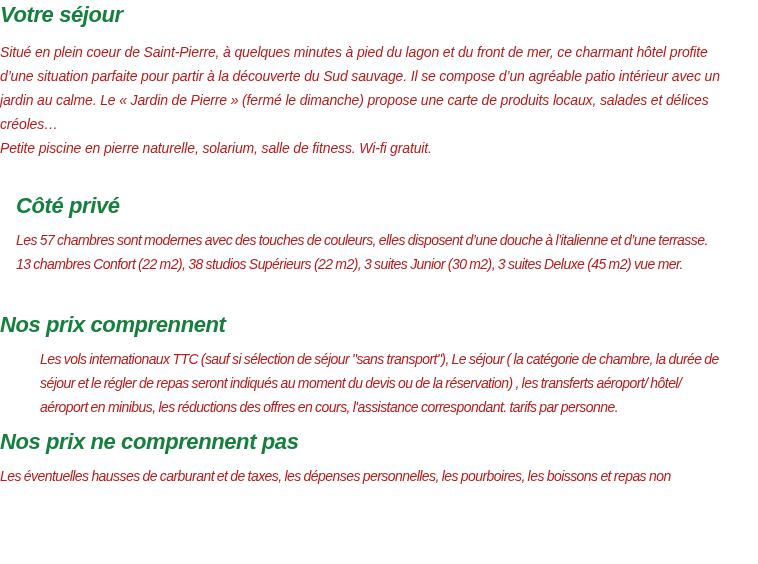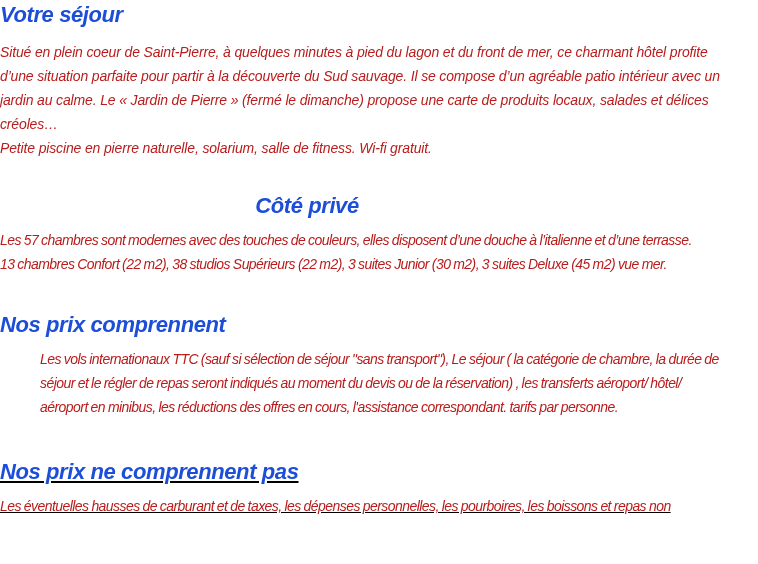--- a/index.html
+++ b/index.html
@@ -17,46 +17,46 @@
       padding: 0;
       margin: 0;
     }
     .section {
       margin: 0;
     }
     .section-title {
       font-family: "Liberation Sans", sans-serif;
       font-style: italic;
       font-weight: bold;
-      color: #1d4ed8;
+      color: #15803d;
       font-size: 22px;
       line-height: 28px;
       margin: 0;
       letter-spacing: -0.4px;
     }
     .section-body {
       font-family: "Liberation Sans", sans-serif;
       font-style: italic;
       color: #b91c1c;
       font-size: 14px;
       line-height: 24px;
       margin: 0;
       letter-spacing: -0.15px;
     }
     .narrow {
       letter-spacing: -0.55px;
       word-spacing: -0.5px;
     }
     #s1 { position: absolute; top: 1px; left: 0; width: 758px; }
     #s1 .section-body { margin-top: 11px; }
-    #s2 { position: absolute; top: 192px; left: 0; width: 614px; text-align: center; }
+    #s2 { position: absolute; top: 192px; left: 16px; width: 614px; }
     #s2 .section-body { margin-top: 8px; }
     #s3 { position: absolute; top: 311px; left: 0; width: 606px; }
     #s3 .section-body { margin-top: 8px; padding-left: 40px; }
-    #s4 { position: absolute; top: 458px; left: 0; width: 758px; text-decoration: underline; }
+    #s4 { position: absolute; top: 428px; left: 0; width: 758px; }
     #s4 .section-body { margin-top: 8px; }
     .line { display: block; white-space: nowrap; }
   </style>
 </head>
 <body>
 
 <div class="content">
 
   <div class="section" id="s1">
     <h2 class="section-title">Votre séjour</h2>

